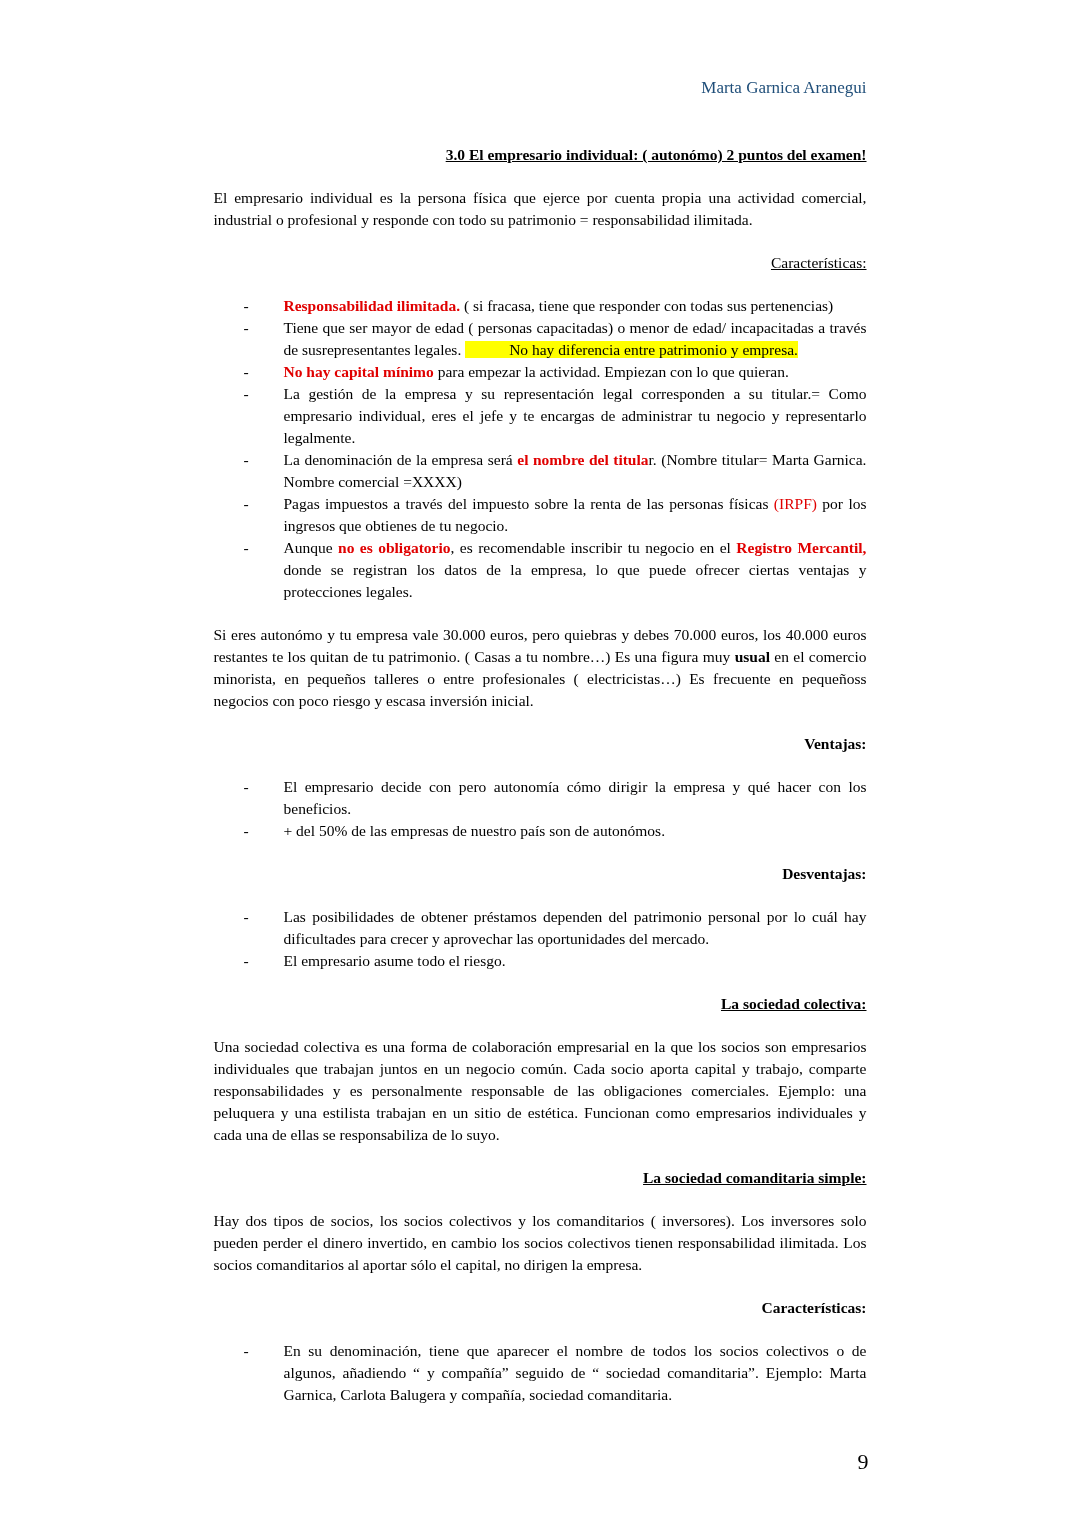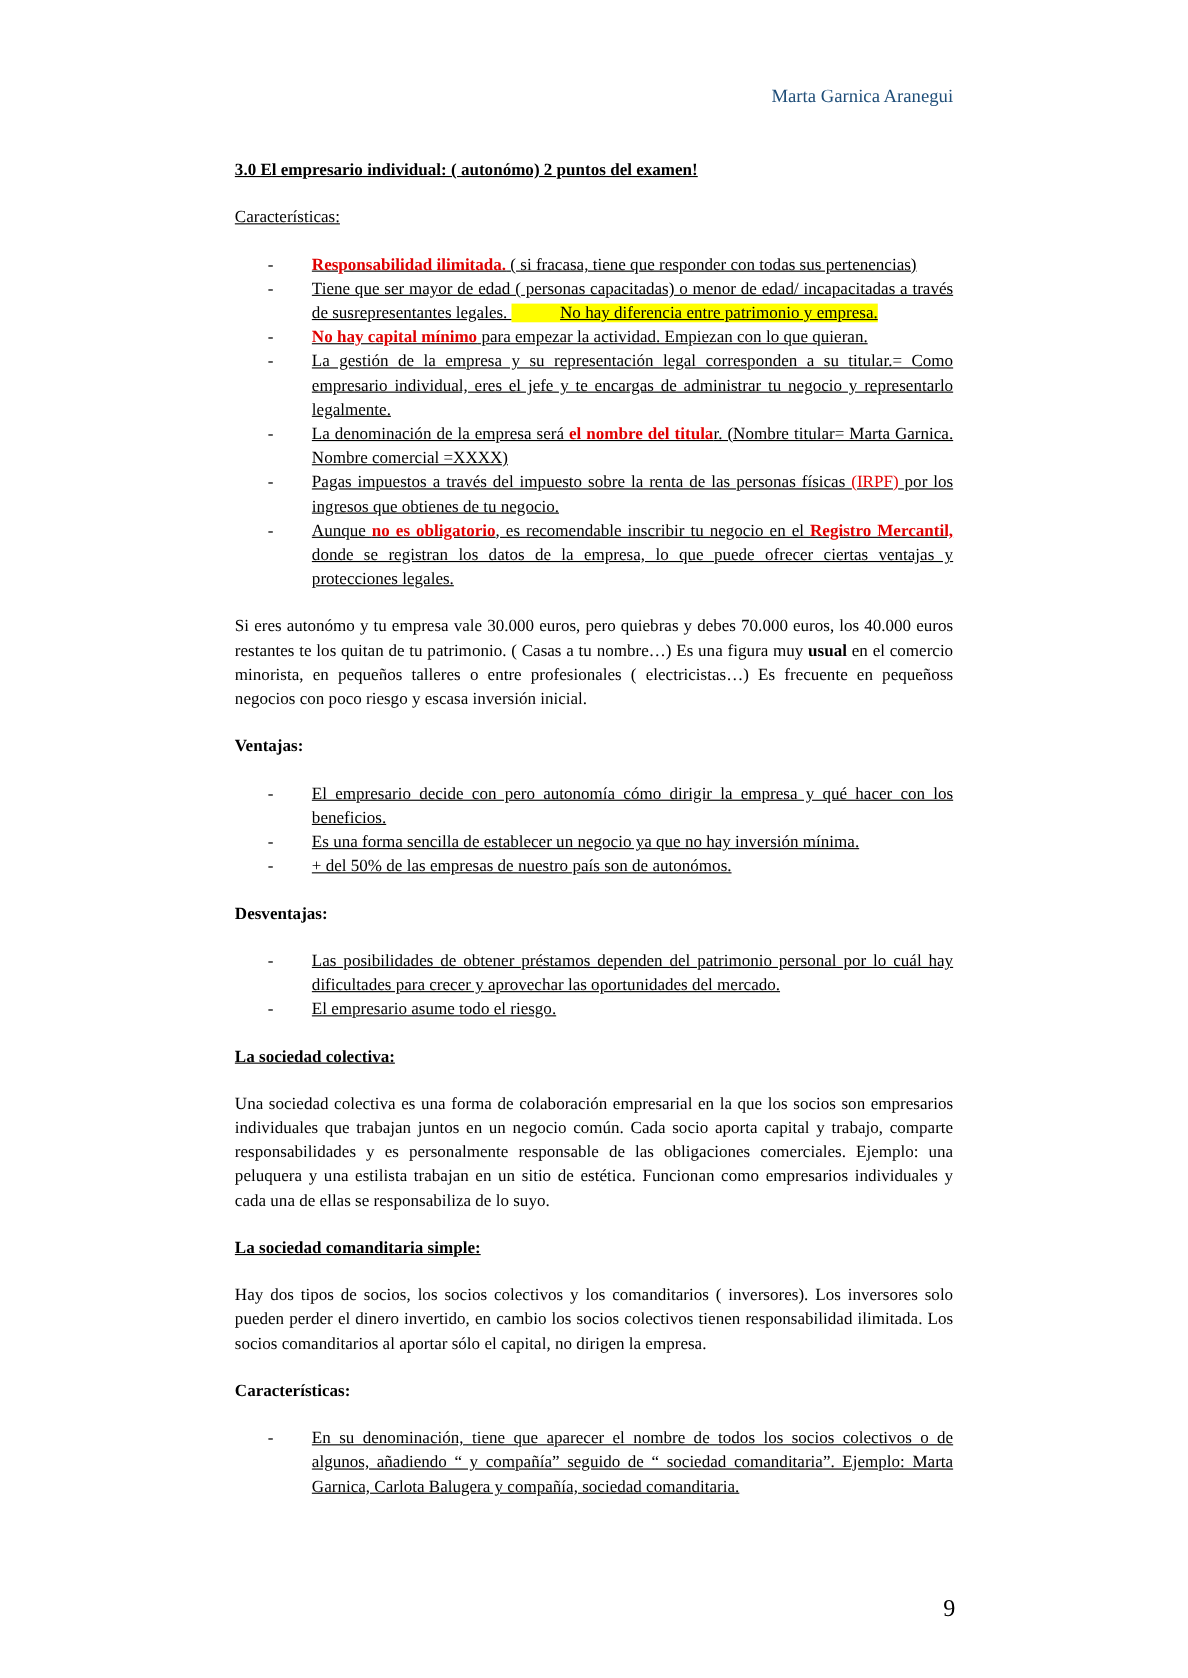--- a/index.html
+++ b/index.html
@@ -18,62 +18,62 @@
     font-size:17px;
     color:var(--blue,#1F4E79);
     margin-bottom:46px;
   }
   .doc p, .doc li {
     font-size:15.5px;
     line-height:1.42;
     text-align:justify;
   }
   .doc > * { margin-bottom:21px; }
-  .doc p.heading { text-align:left; }
+  .doc p.heading { text-align:right; }
   .b  { font-weight:bold; }
   .red { color:var(--red,#E00000); }
   .hl { background:var(--highlight,#ffff00);padding-left:44px; }
   .u  { text-decoration:underline; }
   ul.dash-list { list-style:none; padding-left:70px; margin-bottom:21px; }
-  ul.dash-list li { position:relative;text-decoration:underline; }
+  ul.dash-list li { position:relative; }
   ul.dash-list li::before {
     content:"-";
     position:absolute;
     left:-40px;
     top:0;
   }
   .page-number {
     position:absolute;
     right:128px;
     bottom:62px;
     font-size:22px;
   }
 </style>
 </head>
 <body>
 
 <div class="page">
   <div class="author">Marta Garnica Aranegui</div>
   <div class="doc">
       <p class="heading"><span class="b u">3.0 El empresario individual: ( autonómo) 2 puntos del examen!</span></p>
+      <p class="paragraph"><span>El empresario individual es la persona física que ejerce por cuenta propia una actividad comercial, industrial o profesional y responde con todo su patrimonio = responsabilidad ilimitada.</span></p>
       <p class="heading"><span class="u">Características:</span></p>
       <ul class="dash-list">
         <li><span class="b red">Responsabilidad ilimitada.</span><span> ( si fracasa, tiene que responder con todas sus pertenencias)</span></li>
         <li><span>Tiene que ser mayor de edad ( personas capacitadas)  o menor  de edad/ incapacitadas a través de susrepresentantes legales. </span><span class="hl">No hay diferencia entre patrimonio y empresa.</span></li>
         <li><span class="b red">No hay capital mínimo</span><span> para empezar la actividad. Empiezan con lo que quieran.</span></li>
         <li><span>La gestión de la empresa y su representación legal corresponden a su titular.= Como empresario individual, eres el jefe y te encargas de administrar tu negocio y representarlo legalmente.</span></li>
         <li><span>La denominación de la empresa será </span><span class="b red">el nombre del titula</span><span>r. (Nombre titular= Marta Garnica. Nombre comercial =XXXX)</span></li>
         <li><span>Pagas impuestos a través del impuesto sobre la renta de las personas físicas </span><span class="red">(IRPF)</span><span> por los ingresos que obtienes de tu negocio.</span></li>
         <li><span>Aunque </span><span class="b red">no es obligatorio</span><span>, es recomendable inscribir tu negocio en el </span><span class="b red">Registro Mercantil,</span><span> donde se registran los datos de la empresa, lo que puede ofrecer ciertas ventajas y protecciones legales.</span></li>
       </ul>
       <p class="paragraph"><span>Si eres autonómo y tu empresa vale 30.000 euros, pero quiebras y debes 70.000 euros, los 40.000 euros restantes te los quitan de tu patrimonio. ( Casas a tu nombre…) Es una figura muy </span><span class="b">usual</span><span> en el comercio minorista, en pequeños talleres o entre profesionales ( electricistas…) Es frecuente en pequeñoss negocios con poco riesgo y escasa inversión inicial.</span></p>
       <p class="heading"><span class="b">Ventajas:</span></p>
       <ul class="dash-list">
         <li><span>El empresario decide con pero autonomía cómo dirigir la empresa y qué hacer con los beneficios.</span></li>
-        <li><span>Es una forma sencilla de establecer un negocio ya que no hay inversión mínima.</span></li>
         <li><span>+ del 50% de las empresas de nuestro país son de autonómos.</span></li>
       </ul>
       <p class="heading"><span class="b">Desventajas:</span></p>
       <ul class="dash-list">
         <li><span>Las posibilidades de obtener préstamos dependen del patrimonio personal por lo cuál hay dificultades para crecer y aprovechar las oportunidades del mercado.</span></li>
         <li><span>El empresario asume todo el riesgo.</span></li>
       </ul>
       <p class="heading"><span class="b u">La sociedad colectiva:</span></p>
       <p class="paragraph"><span>Una sociedad colectiva es una forma de colaboración empresarial en la que los socios son empresarios individuales que trabajan juntos en un negocio común. Cada socio aporta capital y trabajo, comparte responsabilidades y es personalmente responsable de las obligaciones comerciales. Ejemplo: una peluquera y una estilista trabajan en un sitio de estética. Funcionan como empresarios individuales y cada una de ellas se responsabiliza de lo suyo.</span></p>
       <p class="heading"><span class="b u">La sociedad comanditaria simple:</span></p>

